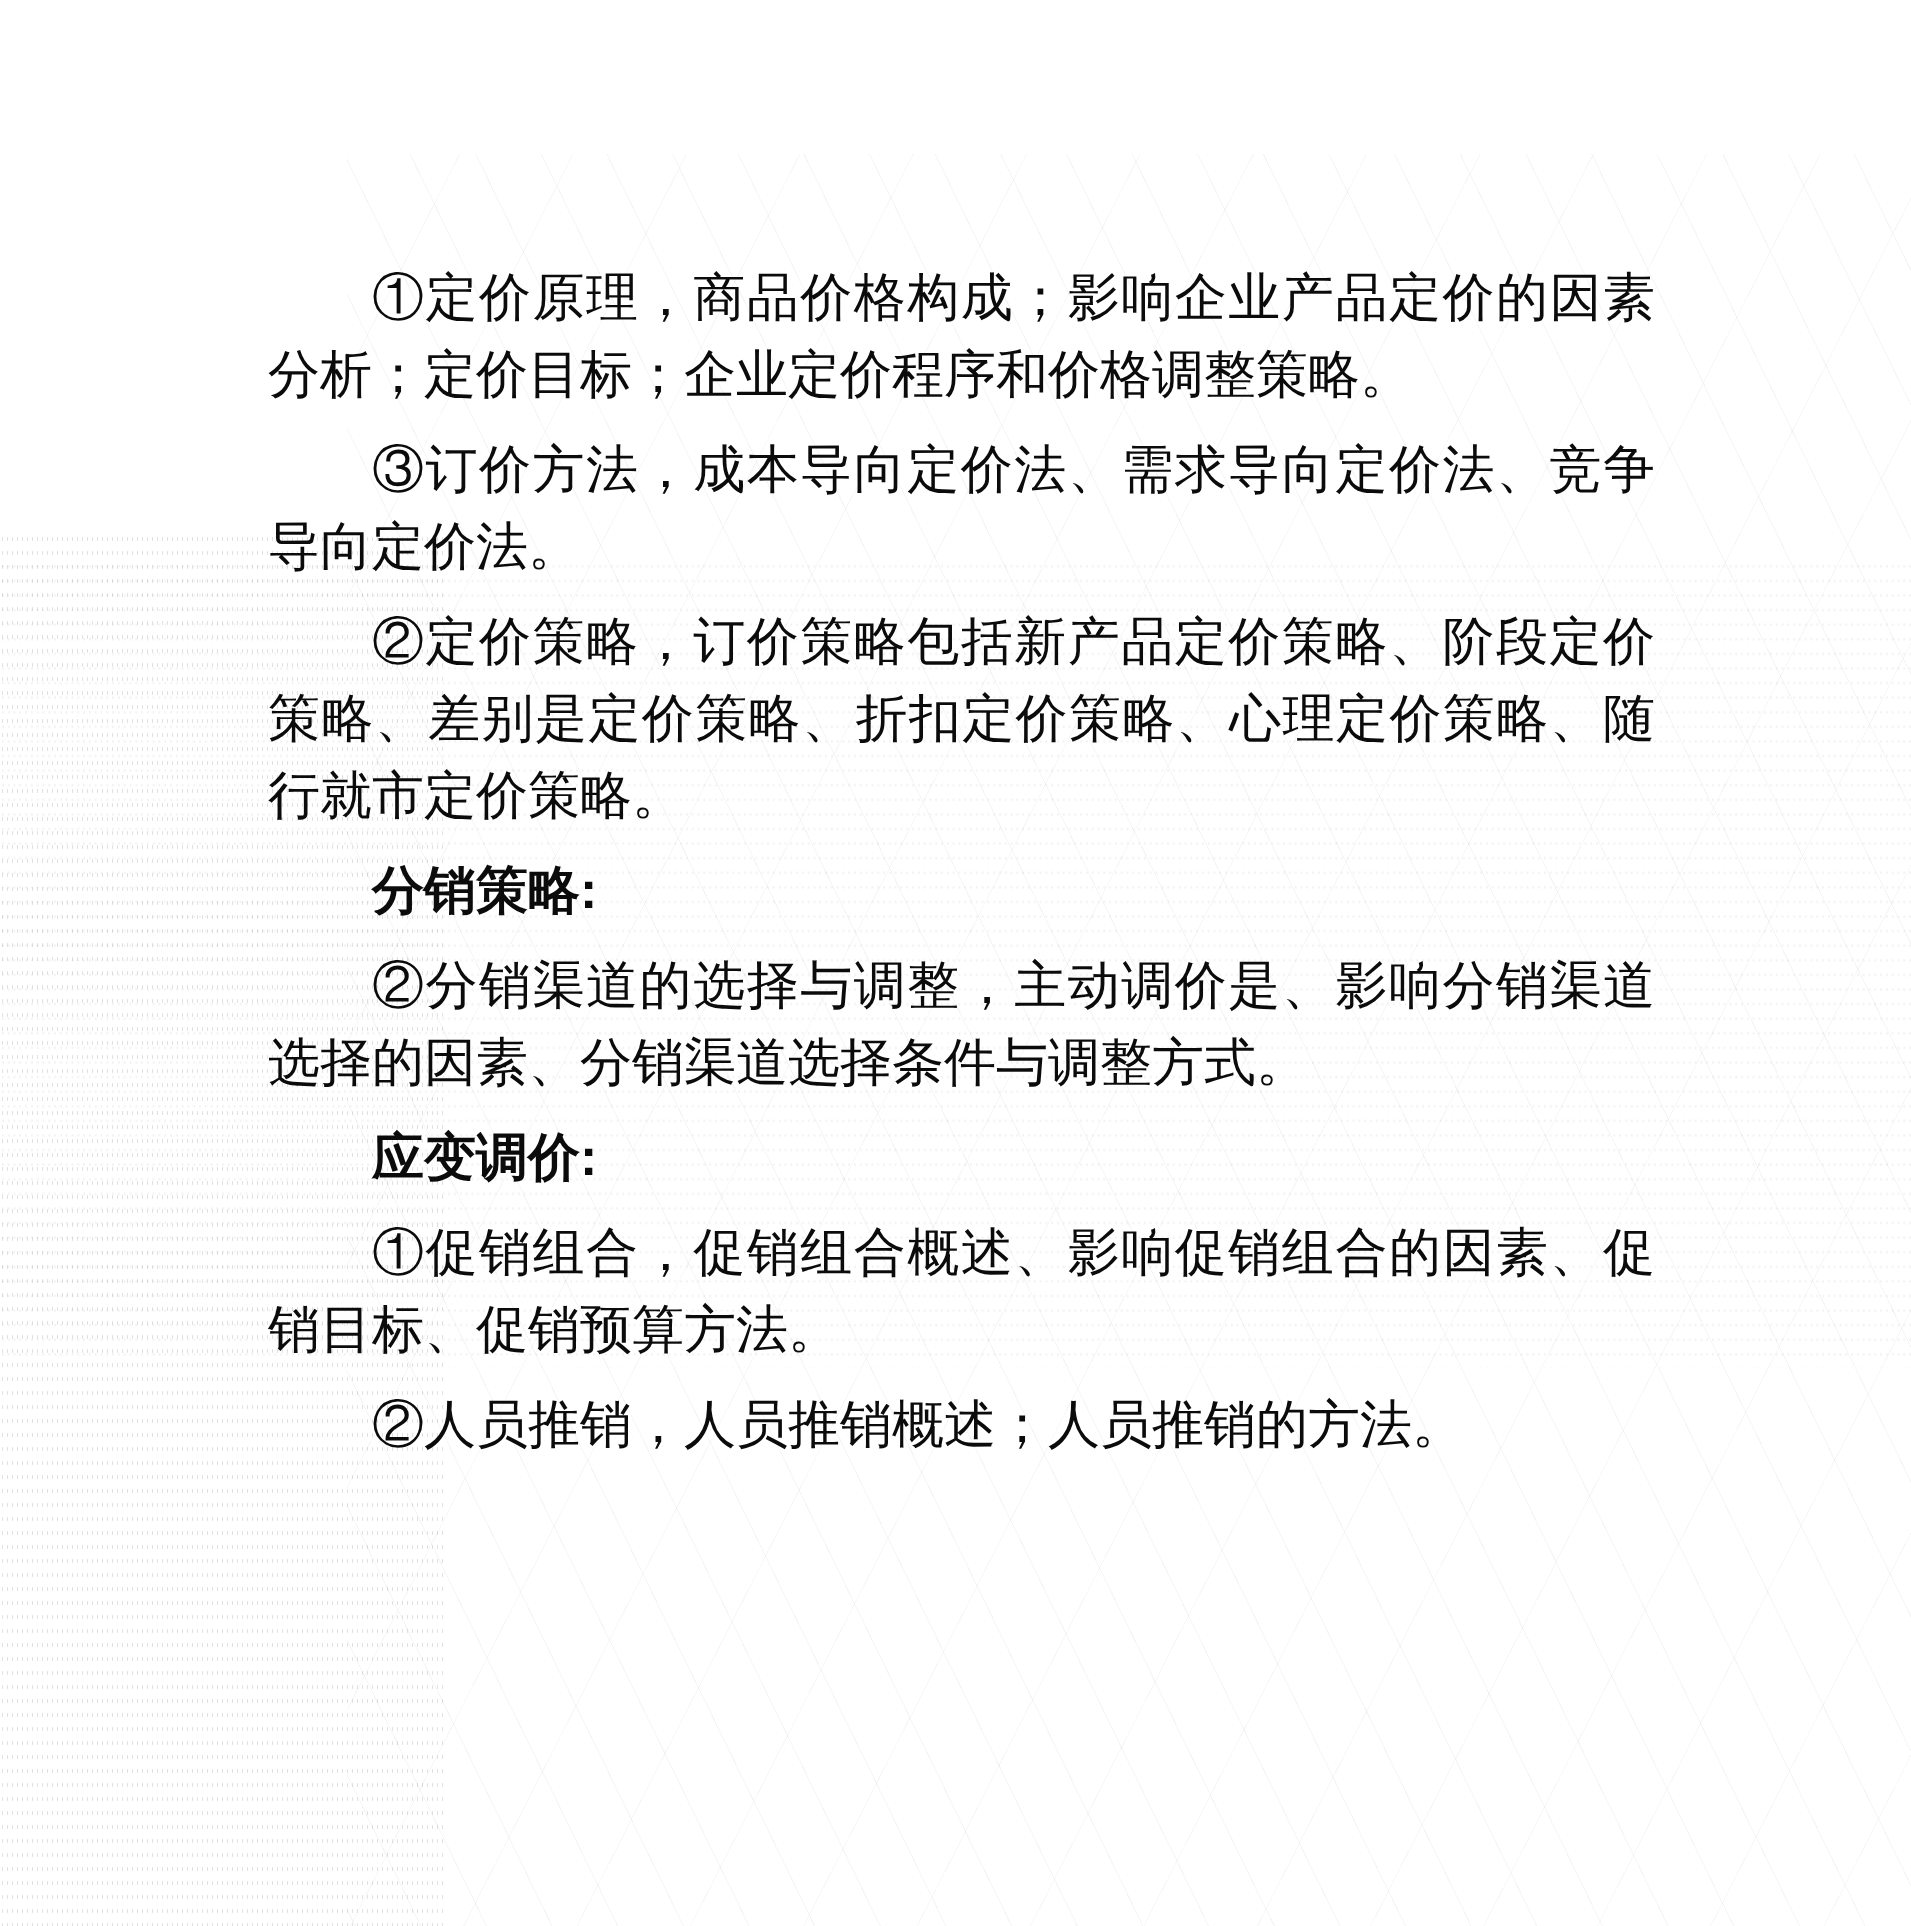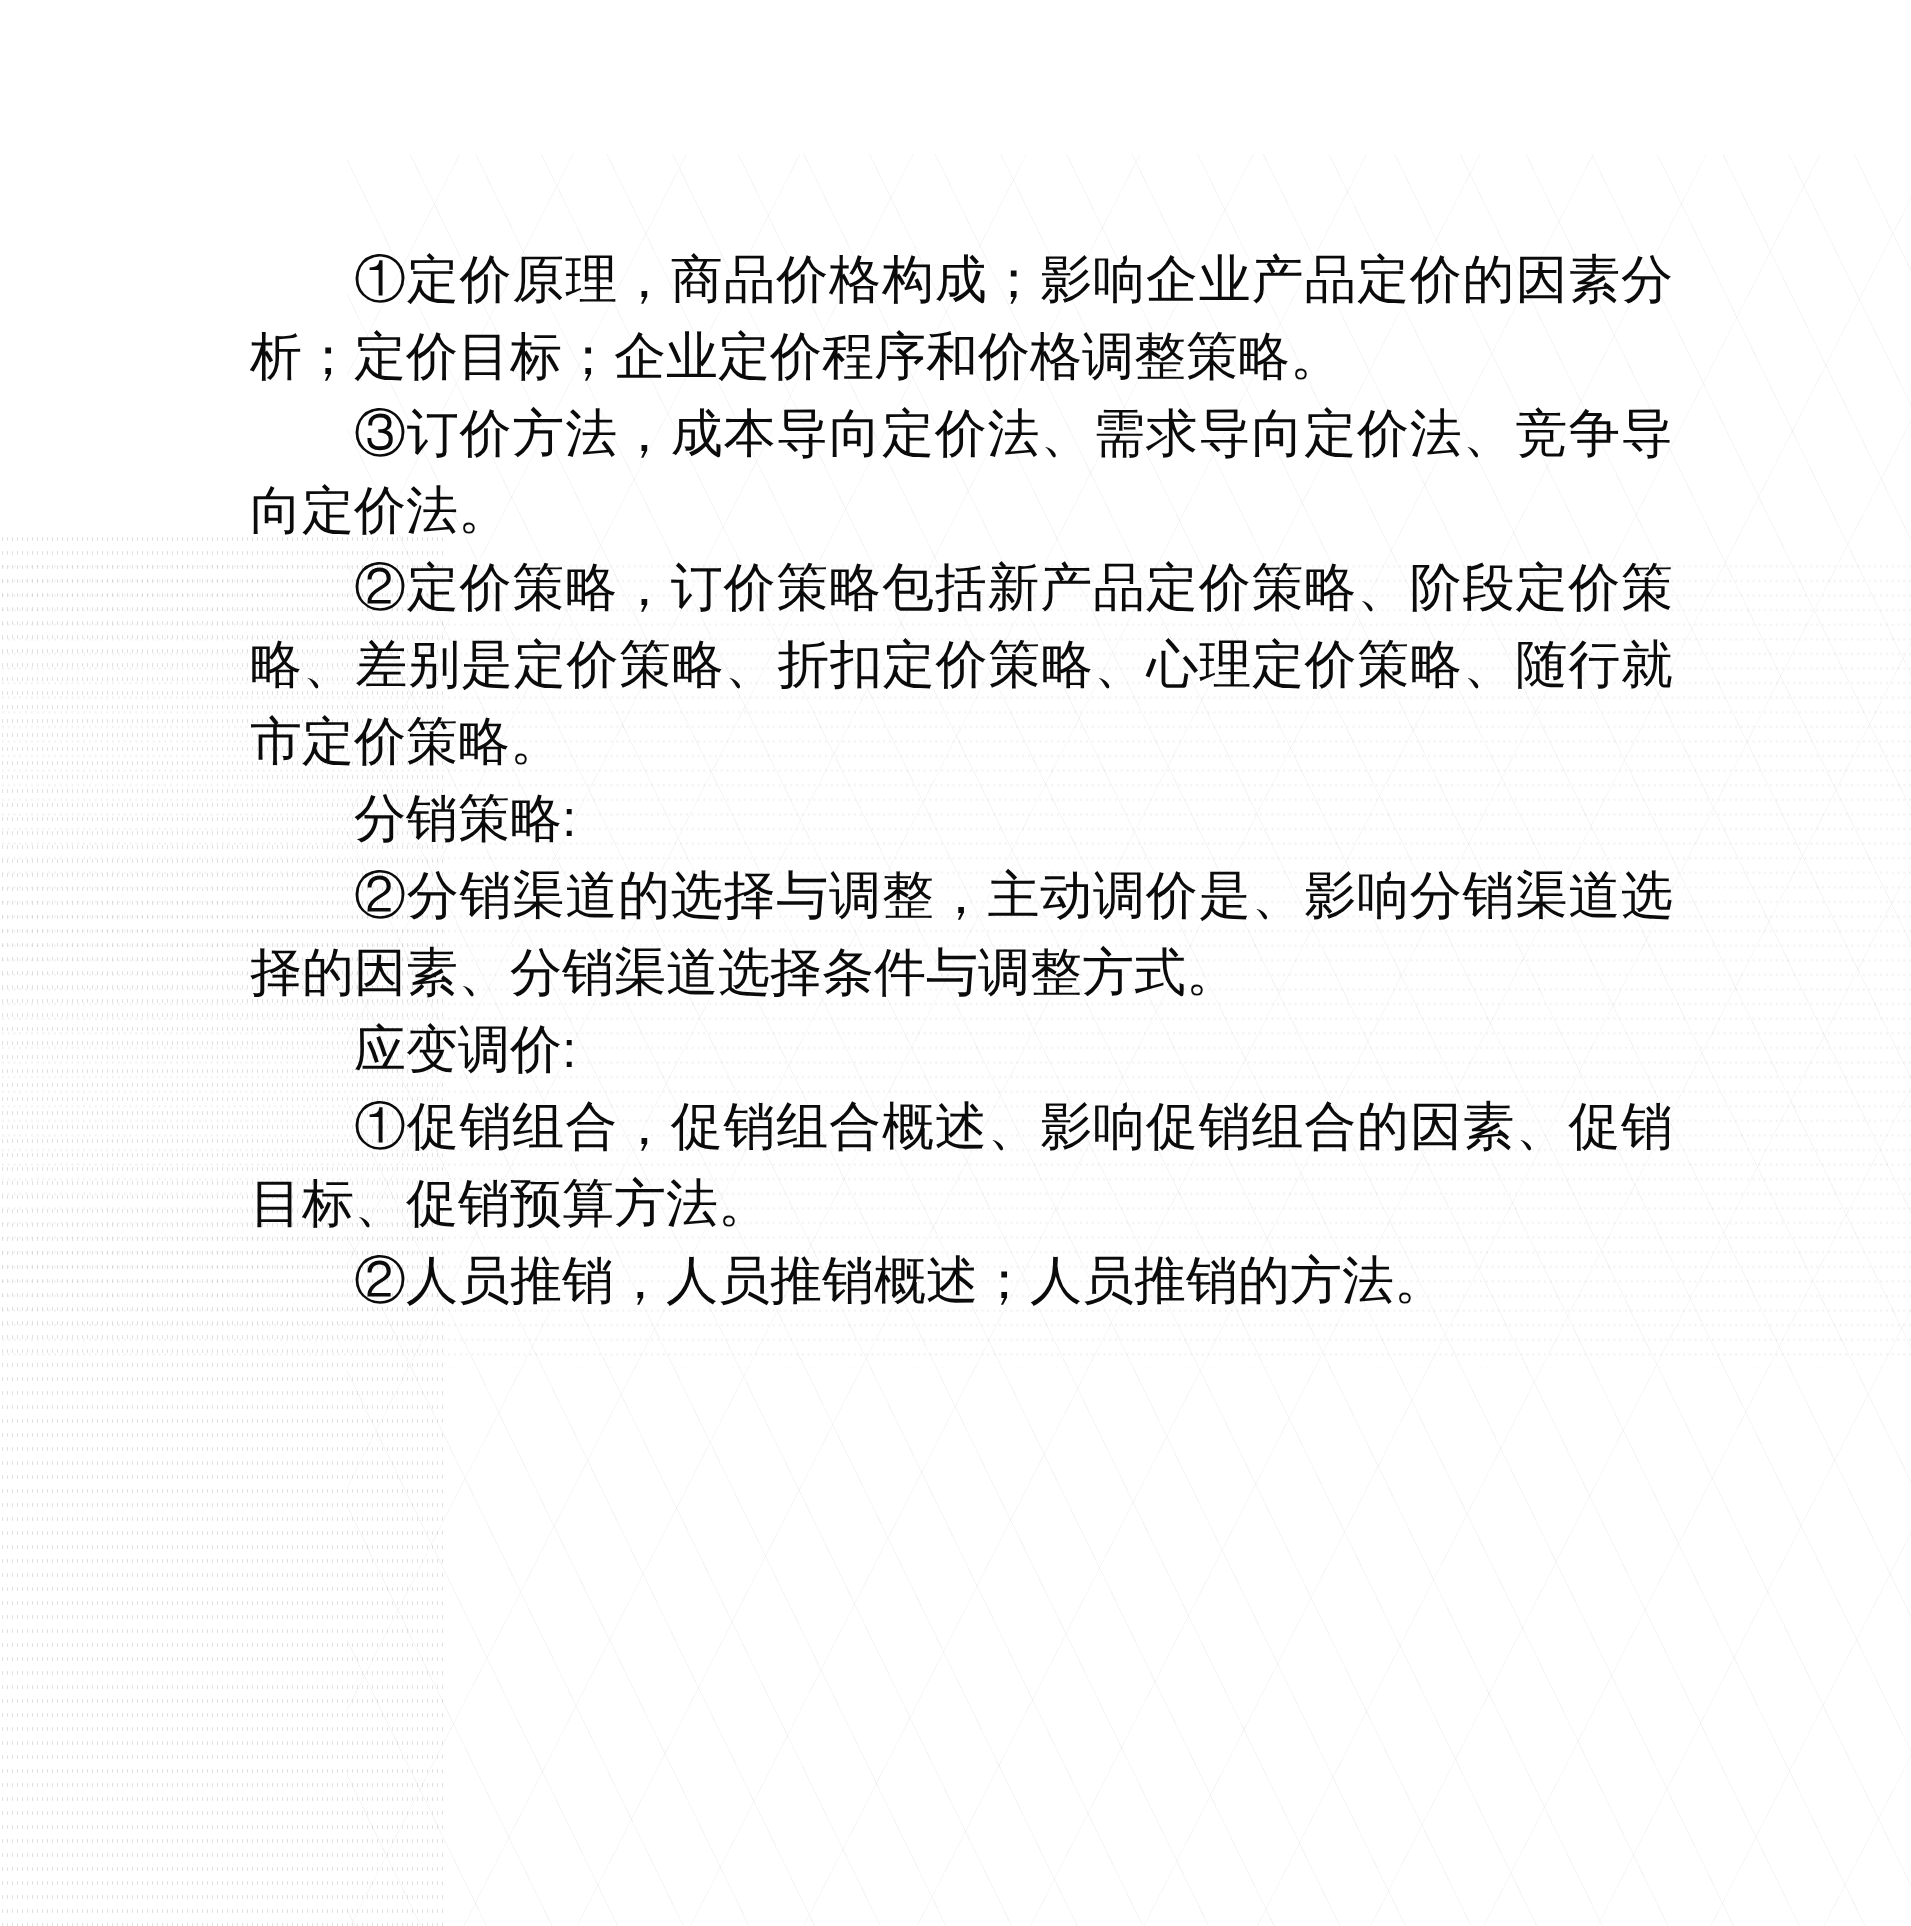--- a/index.html
+++ b/index.html
@@ -45,26 +45,26 @@
     left: 250px;
     top: 241px;
     width: 1423px;
     font-size: 52px;
     line-height: 77px;
     text-align: justify;
     text-justify: inter-character;
     word-break: break-all;
   }
   .textblock p {
-    margin: 0;
+    margin: 18px;
     padding: 0;
     text-indent: 2em;
   }
   .textblock p.heading {
-    font-weight: normal;
+    font-weight: bold;
     font-family: "Liberation Sans", "DejaVu Sans", sans-serif;
   }
 </style>
 </head>
 <body>
 
 <div class="page">
 
   <div class="noise noise-band"></div>
   <div class="noise noise-left"></div>

